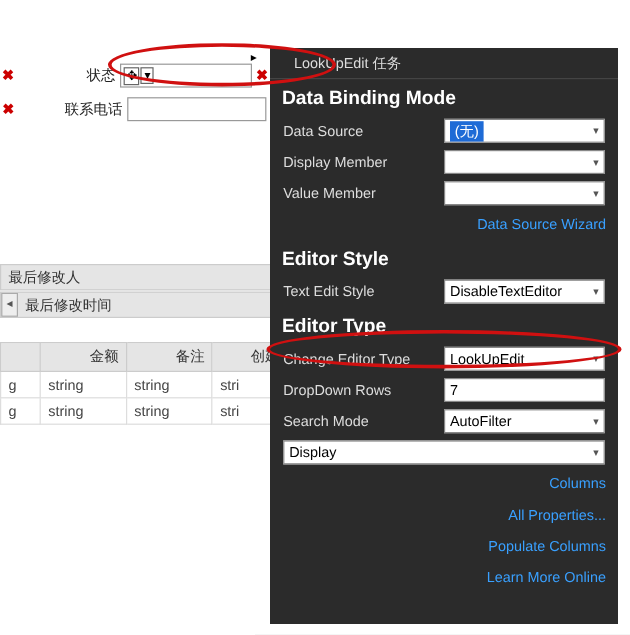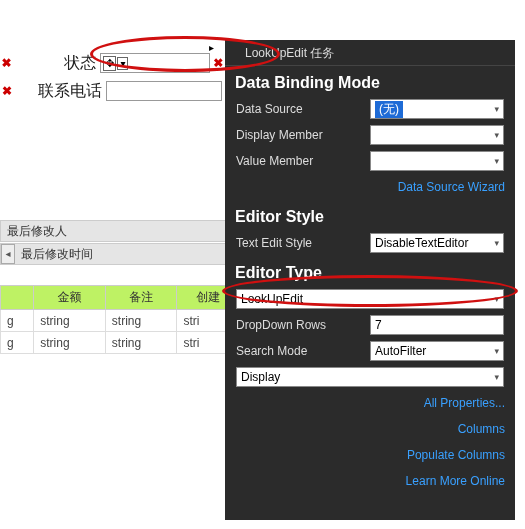--- a/index.html
+++ b/index.html
@@ -1,21 +1,21 @@
 <!DOCTYPE html>
 <html><head>
 <meta charset="utf-8">
 <style>
   * { box-sizing: border-box; font-family: "Microsoft YaHei", "Segoe UI", Tahoma, sans-serif; }
   body { margin:0; padding:0; width:525px; height:529px; background:#f4f4f4; position:relative; overflow:hidden; font-size:12px; }
 
   
   .form-area { position:absolute; left:0; top:0; width:525px; height:529px; background:#fff; }
   .form-row { position:absolute; height:22px; display:flex; align-items:center; }
-  .form-label { font-size:16px; color:#222; text-align:right; padding-right:4px; }
+  .form-label { font-size:12px; color:#222; text-align:right; padding-right:4px; }
   .form-input { height:20px; border:1px solid #999; background:#fff; }
   .close-x { width:14px; height:14px; color:#c00; font-weight:bold; font-size:12px; text-align:center; line-height:14px; display:inline-block; }
 
   
   .status-row { left:0; top:52px; width:225px; }
   .status-label { width:92px; }
   .status-ctrl { width:116px; height:20px; border:1px solid #999; background:#fff; display:flex; align-items:center; }
   .drag-glyph { margin-left:2px; font-size:11px; border:1px solid #666; padding:0 1px; }
   .dd-glyph { margin-left:1px; font-size:10px; border:1px solid #666; padding:0 2px; }
 
@@ -23,21 +23,21 @@
   .phone-label { width:92px; }
   .phone-input { width:116px; }
 
   
   .gridblock { position:absolute; left:0; top:220px; width:230px; }
   .mod-row { height:22px; display:flex; align-items:center; border:1px solid #ccc; background:#e5e5e5; margin-bottom:1px; }
   .mod-label { padding:0 6px; color:#333; }
   .arrow-btn { width:14px; height:20px; border:1px solid #aaa; background:#eee; text-align:center; line-height:18px; font-size:10px; color:#555; }
 
   table.datagrid { position:absolute; left:0; top:285px; border-collapse:collapse; width:240px; }
-  .datagrid th { background:#bef264; border:1px solid #ccc; height:24px; font-weight:normal; text-align:center; padding:0 6px; color:#333;margin-top:25px; }
+  .datagrid th { background:#e5e5e5; border:1px solid #ccc; height:24px; font-weight:normal; text-align:right; padding:0 6px; color:#333;margin-top:25px; }
   .datagrid td { border:1px solid #ddd; height:22px; padding:0 6px; color:#444; background:#fff; }
 
   
   .tasks { position:absolute; left:225px; top:40px; width:290px; height:480px; background:#2b2b2b; color:#eee; }
   .tasks-title { height:26px; line-height:26px; padding:0 20px; font-size:12px; color:#ddd; border-bottom:1px solid #444; }
   .section-head { font-weight:bold; color:#fff; padding:8px 10px 4px; font-size:16px; }
   .prop-row { display:flex; align-items:center; padding:3px 11px; gap:6px; }
   .prop-label { flex:0 0 128px; color:#ddd; font-size:12px; }
   .prop-input { flex:1; height:20px; background:#fff; border:1px solid #888; color:#000; font-size:12px; display:flex; align-items:center; padding:0 4px; justify-content:space-between; }
   .prop-input .caret { font-size:9px; color:#555; }
@@ -145,20 +145,21 @@
     <span class="prop-label">Text Edit Style</span>
     <div class="prop-input">
       <span>DisableTextEditor</span>
       <span class="caret">▾</span>
     </div>
   </div>
 
   <div class="section-head">Editor Type</div>
 
   <div class="prop-row">
+    <span class="prop-label">Change Editor Type</span>
     <div class="prop-input">
       <span>LookUpEdit</span>
       <span class="caret">▾</span>
     </div>
   </div>
 
   <div class="prop-row">
     <span class="prop-label">DropDown Rows</span>
     <div class="prop-input">
       <span>7</span>
@@ -173,20 +174,20 @@
     </div>
   </div>
 
   <div class="prop-row">
     <div class="prop-input">
       <span>Display</span>
       <span class="caret">▾</span>
     </div>
   </div>
 
+  <div class="link-row"><span class="link">Columns</span></div>
   <div class="link-row"><span class="link">All Properties...</span></div>
-  <div class="link-row"><span class="link">Columns</span></div>
   <div class="link-row"><span class="link">Populate Columns</span></div>
   <div class="link-row"><span class="link">Learn More Online</span></div>
 </div>
 
 <div class="ellipse ell1"></div>
 <div class="ellipse ell2"></div>
 
 </body></html>

